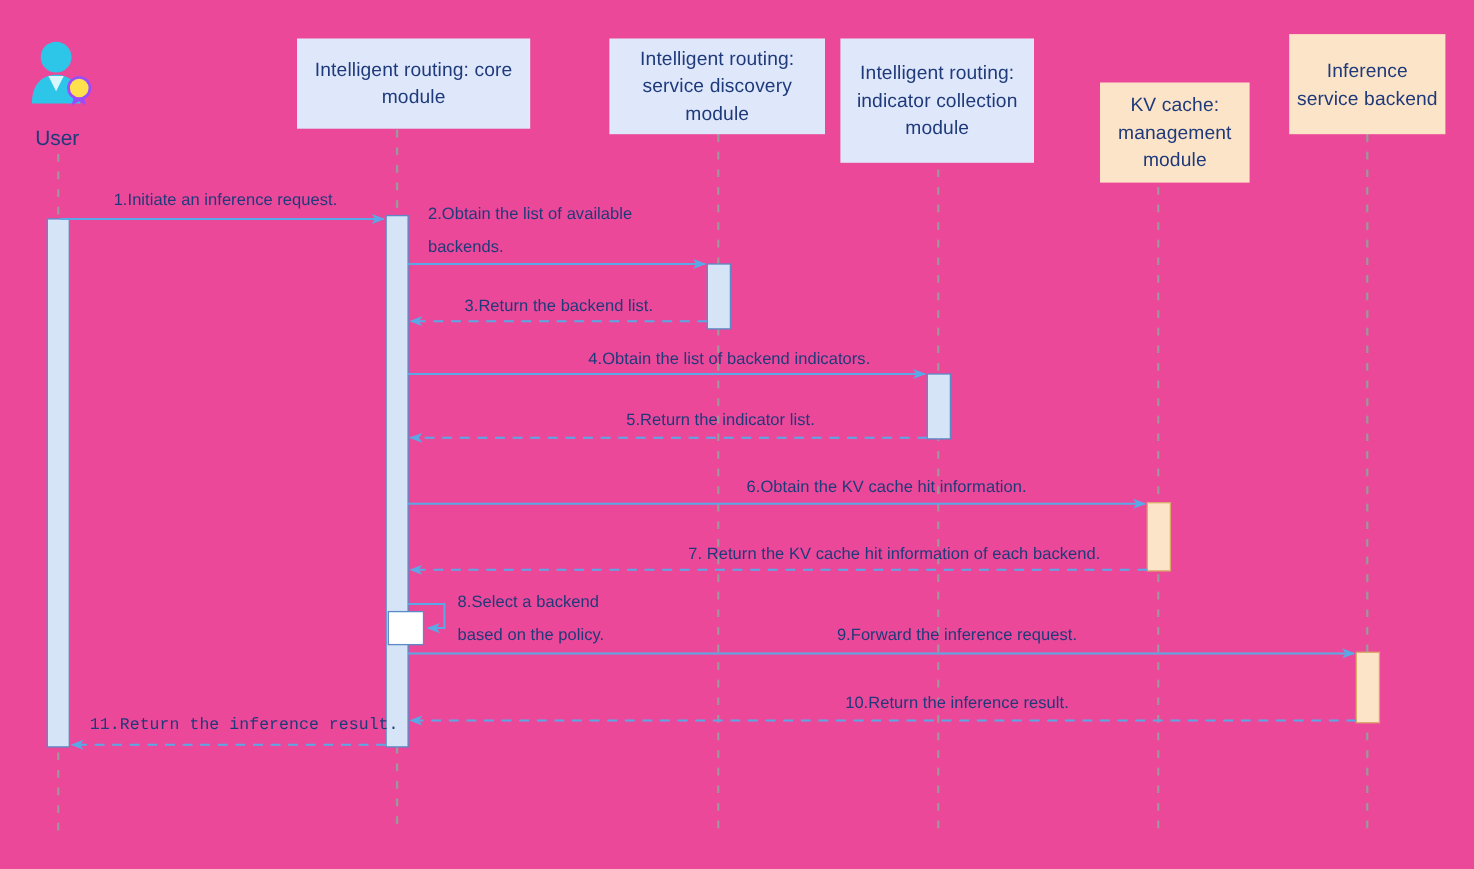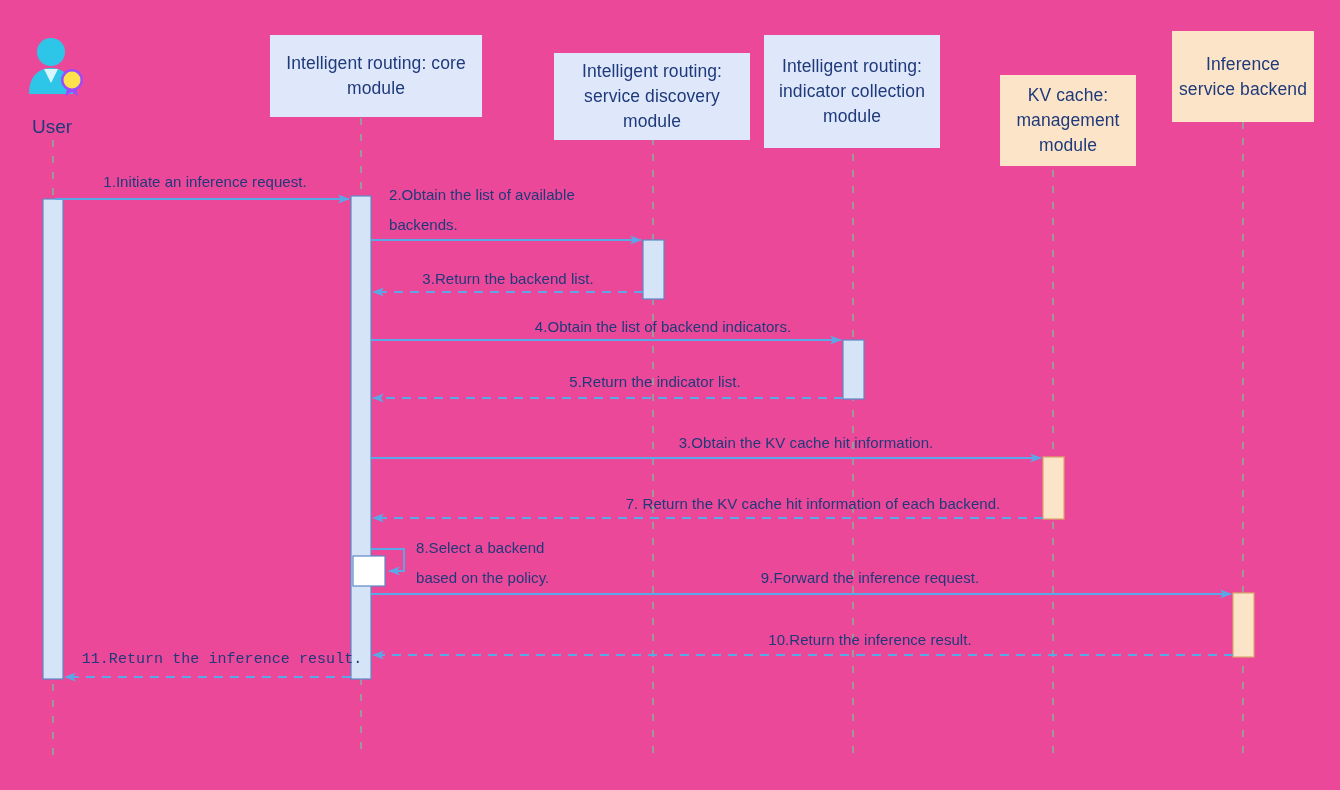--- a/index.html
+++ b/index.html
@@ -128,21 +128,21 @@
       <path d="M44,44 L40,58 L47,54 L53,58 L50,44 Z" fill="#9b4dfa"></path>
       <circle cx="47" cy="42" r="11" fill="#9b4dfa"></circle>
       <circle cx="47" cy="42" r="8.5" fill="#ffe14d"></circle>
     </g>
   </svg>
 
   <div class="hdr-box blue" style="left:270px; top:35px; width:212px; height:82px;">
     <span class="hdr-label">Intelligent routing: core module</span>
   </div>
 
-  <div class="hdr-box blue" style="left:554px; top:53px; width:196px; height:87px;">
+  <div class="hdr-box blue" style="left:554px; top:35px; width:196px; height:87px;">
     <span class="hdr-label">Intelligent routing: service discovery module</span>
   </div>
 
   <div class="hdr-box blue" style="left:764px; top:35px; width:176px; height:113px;">
     <span class="hdr-label">Intelligent routing: indicator collection module</span>
   </div>
 
   <div class="hdr-box peach" style="left:1000px; top:31px; width:136px; height:91px;margin-top:44px;">
     <span class="hdr-label">KV cache: management module</span>
   </div>
@@ -157,21 +157,21 @@
 
   <div class="msg-label left" style="left:389px; top:180px;">2.Obtain the list of available
 backends.</div>
 
   <div class="msg-label center" style="left:508px; top:264px;">3.Return the backend list.</div>
 
   <div class="msg-label center" style="left:663px; top:312px;">4.Obtain the list of backend indicators.</div>
 
   <div class="msg-label center" style="left:655px; top:367px;">5.Return the indicator list.</div>
 
-  <div class="msg-label center" style="left:806px; top:428px;">3.Obtain the KV cache hit information.</div>
+  <div class="msg-label center" style="left:806px; top:428px;">6.Obtain the KV cache hit information.</div>
 
   <div class="msg-label center" style="left:813px; top:489px;">7. Return the KV cache hit information of each backend.</div>
 
   <div class="msg-label left" style="left:416px; top:533px;">8.Select a backend
 based on the policy.</div>
 
   <div class="msg-label center" style="left:870px; top:563px;">9.Forward the inference request.</div>
 
   <div class="msg-label center" style="left:870px; top:625px;">10.Return the inference result.</div>
 

